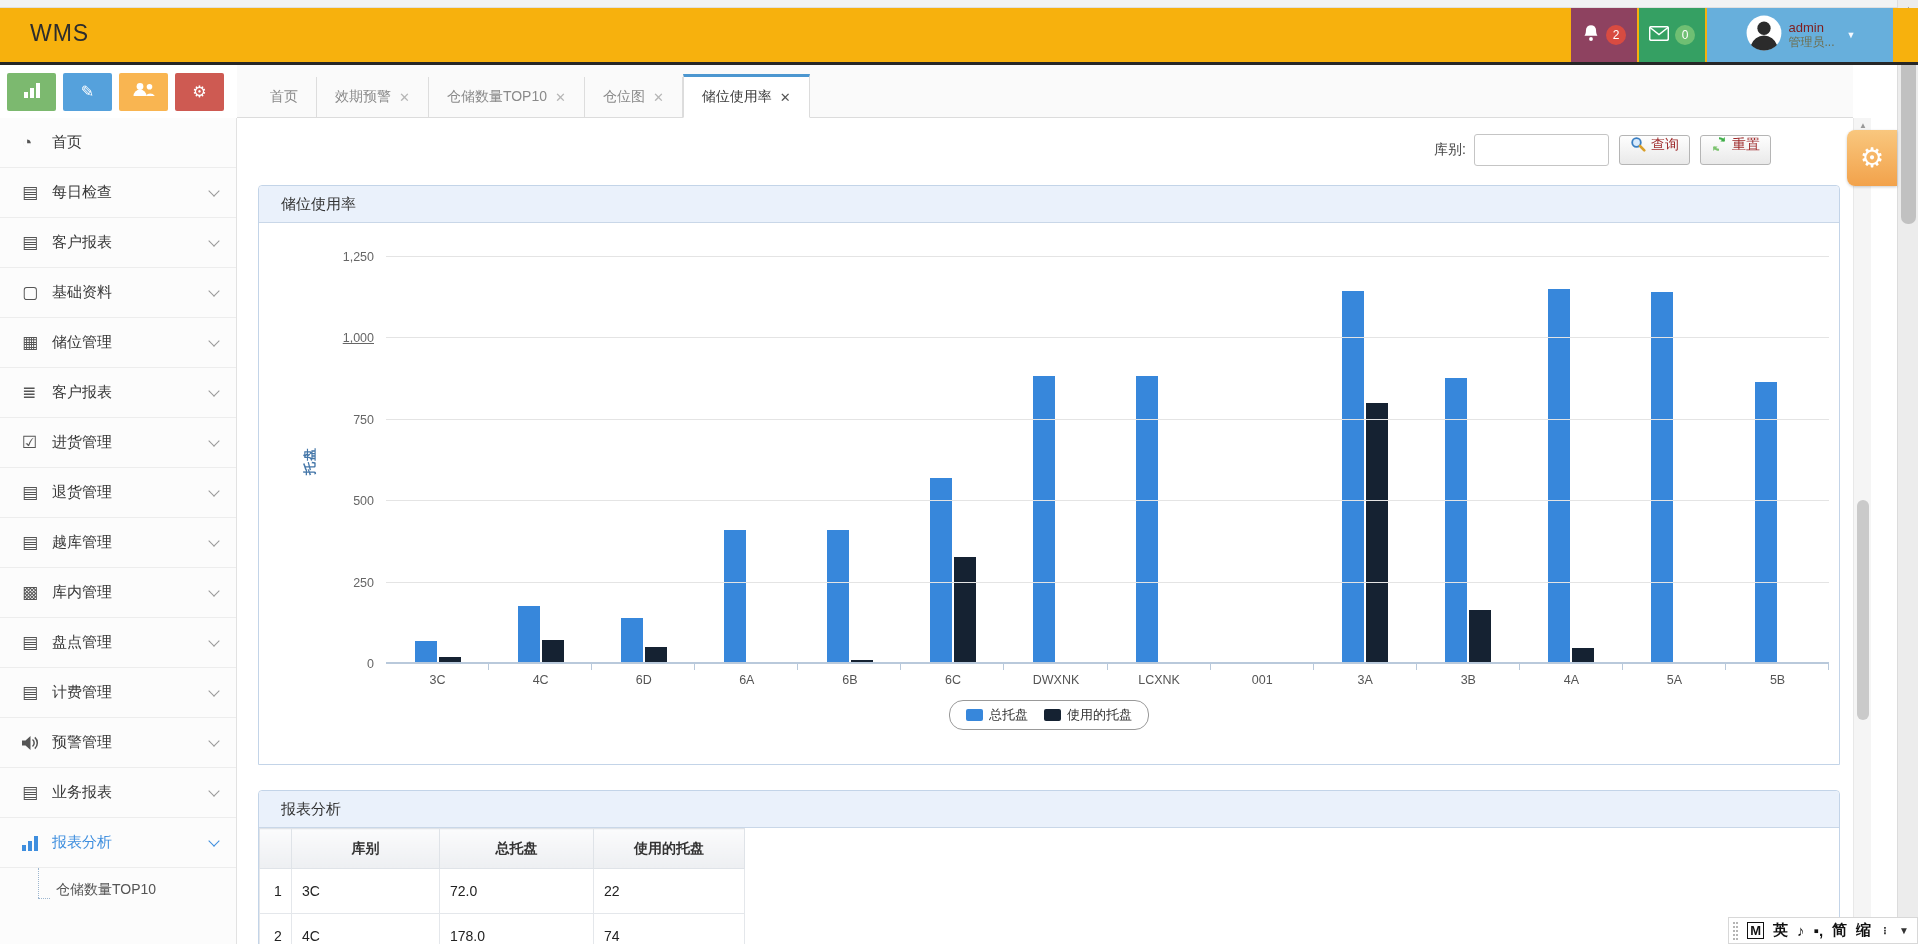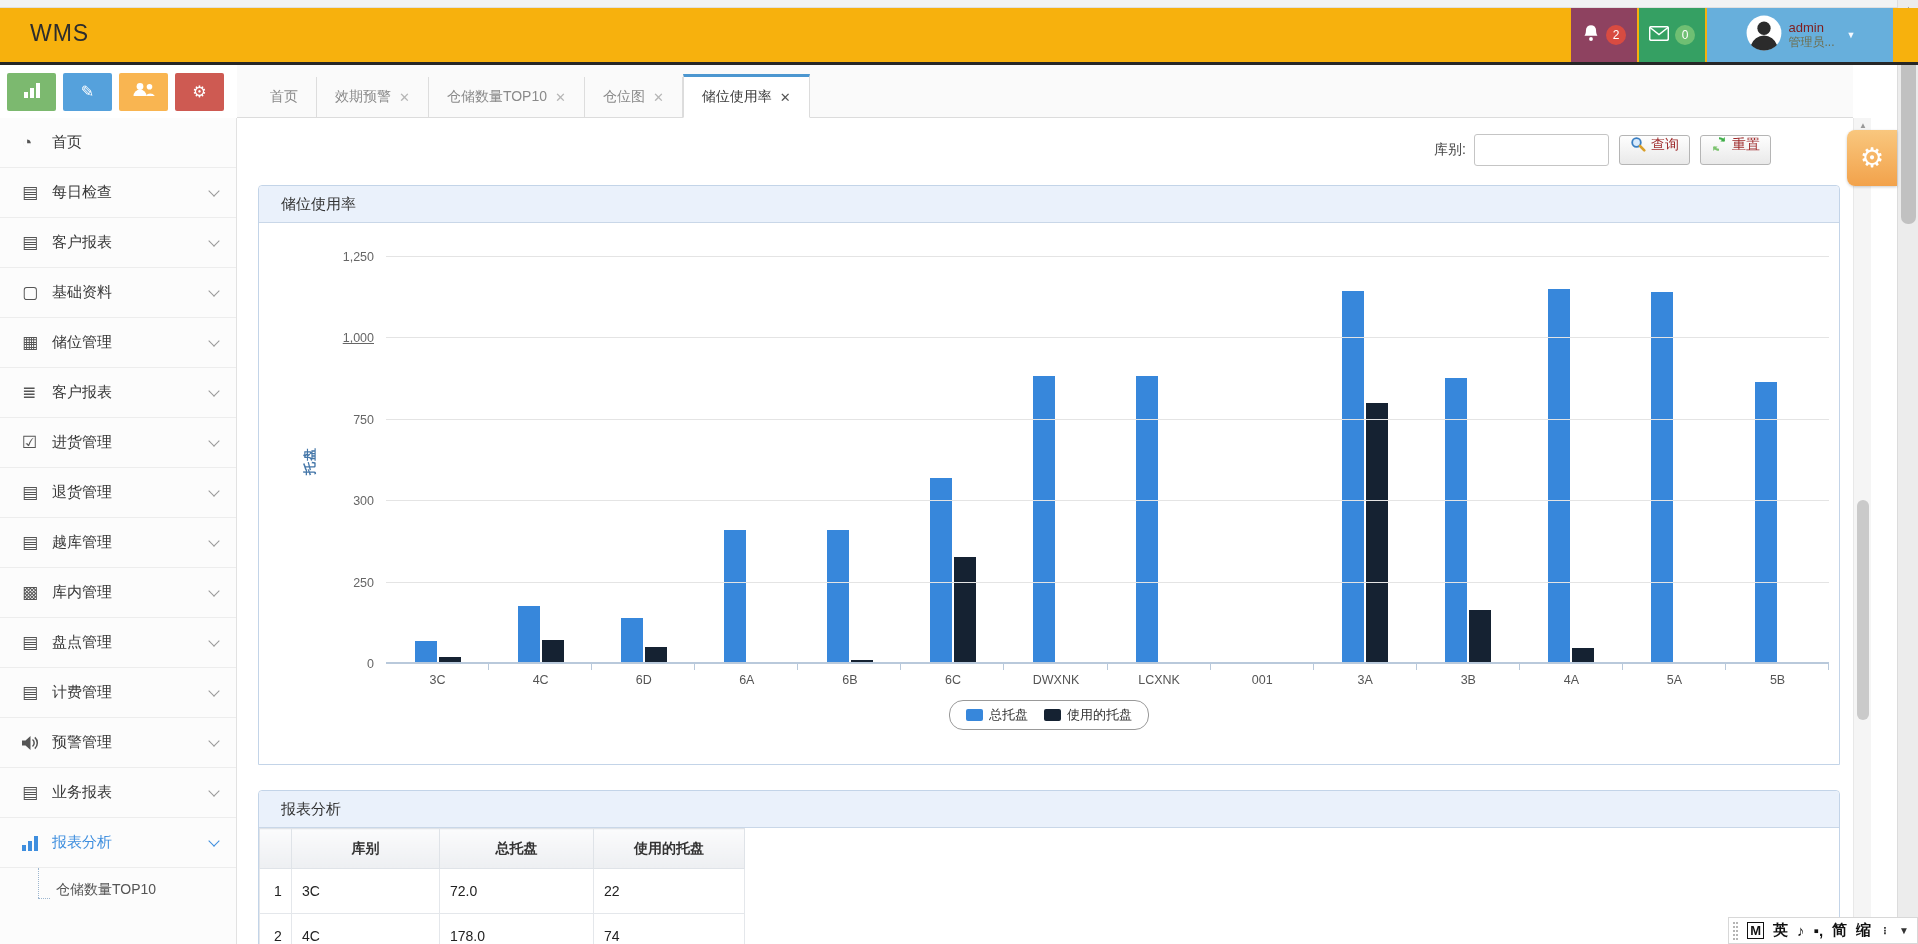--- a/index.html
+++ b/index.html
@@ -357,21 +357,21 @@
           <div class="slot">
             <div class="bar b1" style="height: 69.2%; background: rgb(55, 135, 219);"></div>
             <span class="xlabel">5B</span>
           </div>
         </div>
     <div class="gridline zero" style="bottom: 0%;"></div>
         <span class="ytick" style="bottom: 0%;">0</span>
         <div class="gridline" style="bottom: 20%;"></div>
         <span class="ytick" style="bottom: 20%;">250</span>
         <div class="gridline" style="bottom: 40%;"></div>
-        <span class="ytick" style="bottom: 40%;">300</span>
+        <span class="ytick" style="bottom: 40%;">500</span>
         <div class="gridline" style="bottom: 60%;"></div>
         <span class="ytick" style="bottom: 60%;">750</span>
         <div class="gridline" style="bottom: 80%;"></div>
         <span class="ytick" style="bottom: 80%; text-decoration: underline;">1,000</span>
         <div class="gridline" style="bottom: 100%;"></div>
         <span class="ytick" style="bottom: 100%;">1,250</span>
       </div>
     <div id="legend">
         <span class="legend-item">
           <span class="legend-swatch" style="background: rgb(55, 135, 219);"></span>

